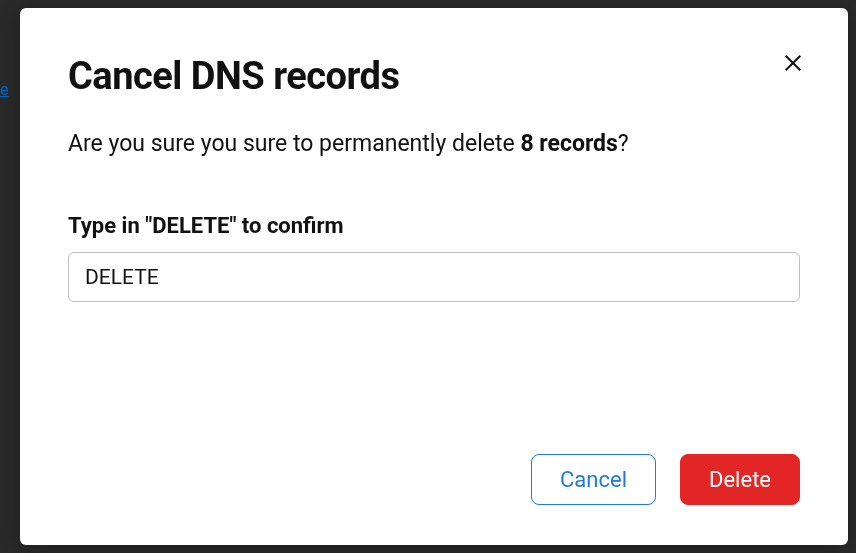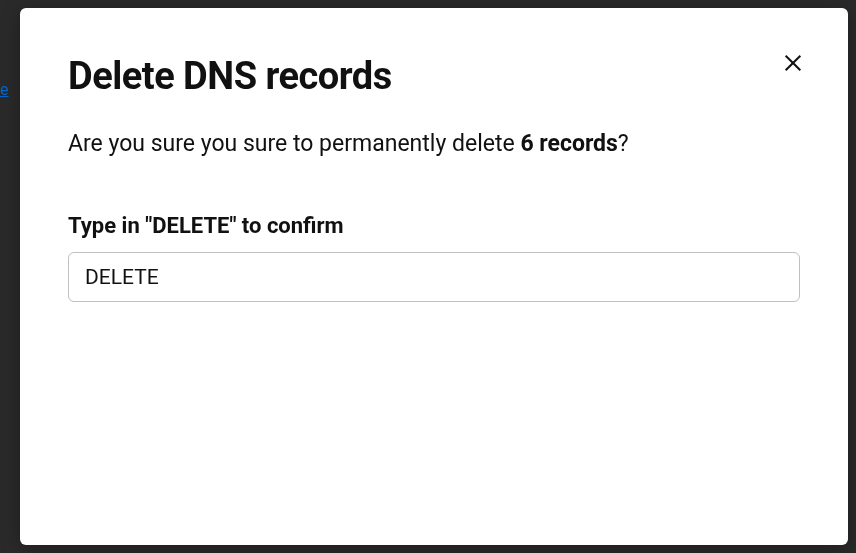--- a/index.html
+++ b/index.html
@@ -109,29 +109,33 @@
       color: #ffffff;
       border: 1.5px solid #e22626;
     }
   </style>
 </head>
 <body>
 
 <span class="bg-link">e</span>
 
 <div class="modal">
-  <h1 class="modal-title">Delete DNS records</h1>
+  <h1 class="modal-title">Cancel DNS records</h1>
 
   <button class="close-btn">
     <svg viewBox="0 0 24 24" fill="none" stroke="#111" stroke-width="2.2">
       <line x1="4" y1="4" x2="20" y2="20"></line>
       <line x1="20" y1="4" x2="4" y2="20"></line>
     </svg>
   </button>
 
   <p class="confirm-text">
-    <span>Are you sure you sure to permanently delete </span><strong>6 records</strong><span>?</span>
+    <span>Are you sure you sure to permanently delete </span><strong>8 records</strong><span>?</span>
   </p>
 
   <label class="field-label">Type in "DELETE" to confirm</label>
   <input type="text" class="confirm-input" value="DELETE" style="">
 
+  <div class="button-row">
+    <button class="btn btn-cancel">Cancel</button>
+    <button class="btn btn-delete">Delete</button>
+  </div>
 </div>
 
 </body></html>

